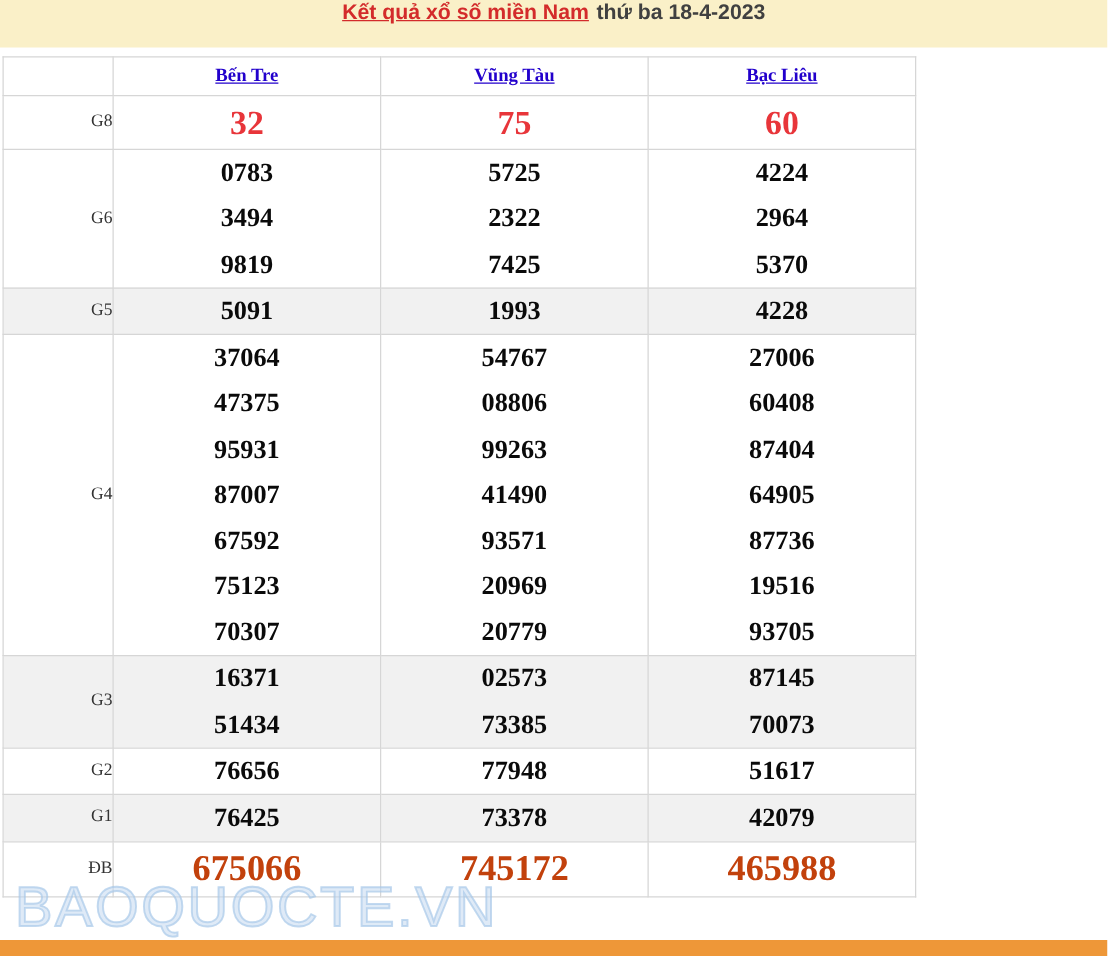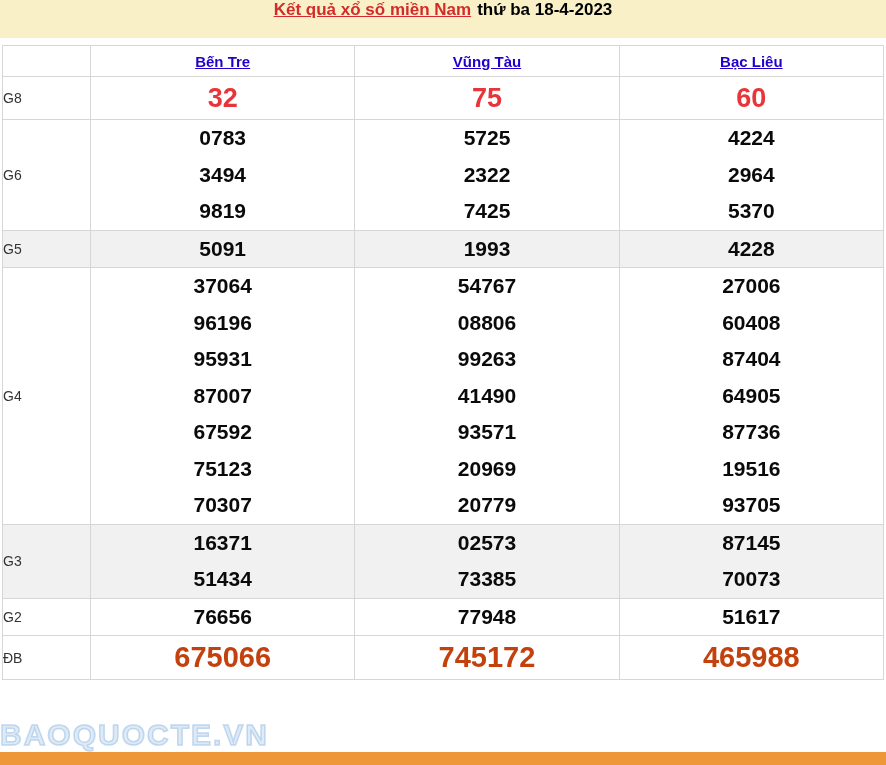--- a/index.html
+++ b/index.html
@@ -21,49 +21,50 @@
     font-size: 17px;
     font-weight: bold;
     white-space: nowrap;
   }
   .title-link {
     color: #d32b2b;
     text-decoration: underline;
     cursor: pointer;
     margin-right: 6px;
   }
-  .title-date { color: #000000; }
+  .title-date { color: #404040; }
 
   
   .results-table {
-    width: 882px;
+    width: 731px;
     margin: 7px 2px 4px 2px;
     border-collapse: collapse;
     table-layout: fixed;
+    font-family: Liberation Serif, serif;
   }
   .results-table th, .results-table td {
     border: 1px solid #d6d6d6;
     padding: 0;
   }
   .results-table thead th {
     height: 31px;
     background: #ffffff;
     font-size: 15px;
     text-align: center;
   }
   .col-link {
     color: #2200cc;
     font-weight: bold;
     text-decoration: underline;
     cursor: pointer;
   }
   tr.alt { background: #f1f1f1; }
   .label-cell {
     width: 88px;
-    text-align: left;
+    text-align: right;
     vertical-align: middle;
     font-size: 14px;
     font-weight: 400;
     color: #333333;
   }
   .num-cell {
     text-align: center;
     vertical-align: middle;
     font-weight: bold;
     font-size: 21px;
@@ -90,23 +91,23 @@
   .footer-bar {
     position: absolute;
     left: 0; bottom: 0;
     width: 886px; height: 13px;
     background: #ee9738;
   }
 
   
   .watermark {
     position: absolute;
-    left: 0; bottom: 13px;
-    font-size: 30px;
-    font-weight: bold;
+    left: 12px; bottom: 13px;
+    font-size: 45px;
+    font-weight: normal;
     letter-spacing: 2px;
     color: rgba(235, 243, 252, 0.22);
     -webkit-text-stroke: 1.5px rgba(165, 198, 232, 0.65);
     text-shadow: 0 0 1px rgba(165, 198, 232, 0.4);
     pointer-events: none;
     z-index: 5;
     white-space: nowrap;
   }
 </style>
 </head>
@@ -172,21 +173,21 @@
           <div class="num-line">1993</div>
         </td>
         <td class="num-cell">
           <div class="num-line">4228</div>
         </td>
       </tr>
       <tr class="">
         <td class="label-cell">G4</td>
         <td class="num-cell">
           <div class="num-line">37064</div>
-          <div class="num-line">96196</div>
+          <div class="num-line">47375</div>
           <div class="num-line">95931</div>
           <div class="num-line">87007</div>
           <div class="num-line">67592</div>
           <div class="num-line">75123</div>
           <div class="num-line">70307</div>
         </td>
         <td class="num-cell">
           <div class="num-line">54767</div>
           <div class="num-line">08806</div>
           <div class="num-line">99263</div>
@@ -225,20 +226,32 @@
         <td class="num-cell">
           <div class="num-line">76656</div>
         </td>
         <td class="num-cell">
           <div class="num-line">77948</div>
         </td>
         <td class="num-cell">
           <div class="num-line">51617</div>
         </td>
       </tr>
+      <tr class="alt ">
+        <td class="label-cell">G1</td>
+        <td class="num-cell">
+          <div class="num-line">76425</div>
+        </td>
+        <td class="num-cell">
+          <div class="num-line">73378</div>
+        </td>
+        <td class="num-cell">
+          <div class="num-line">42079</div>
+        </td>
+      </tr>
       <tr class="red-large">
         <td class="label-cell">ĐB</td>
         <td class="num-cell">
           <div class="num-line">675066</div>
         </td>
         <td class="num-cell">
           <div class="num-line">745172</div>
         </td>
         <td class="num-cell">
           <div class="num-line">465988</div>

